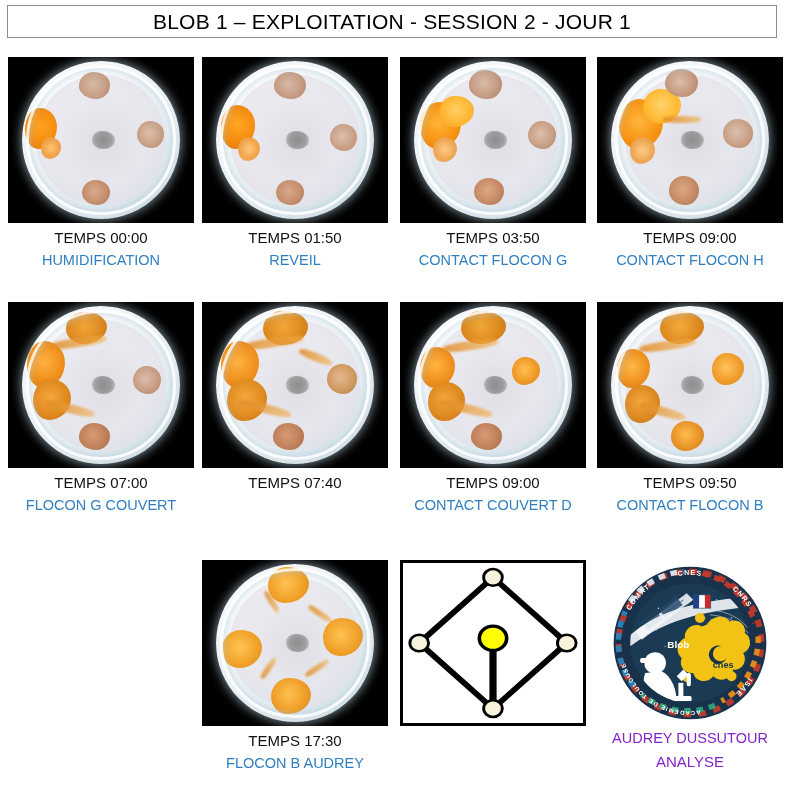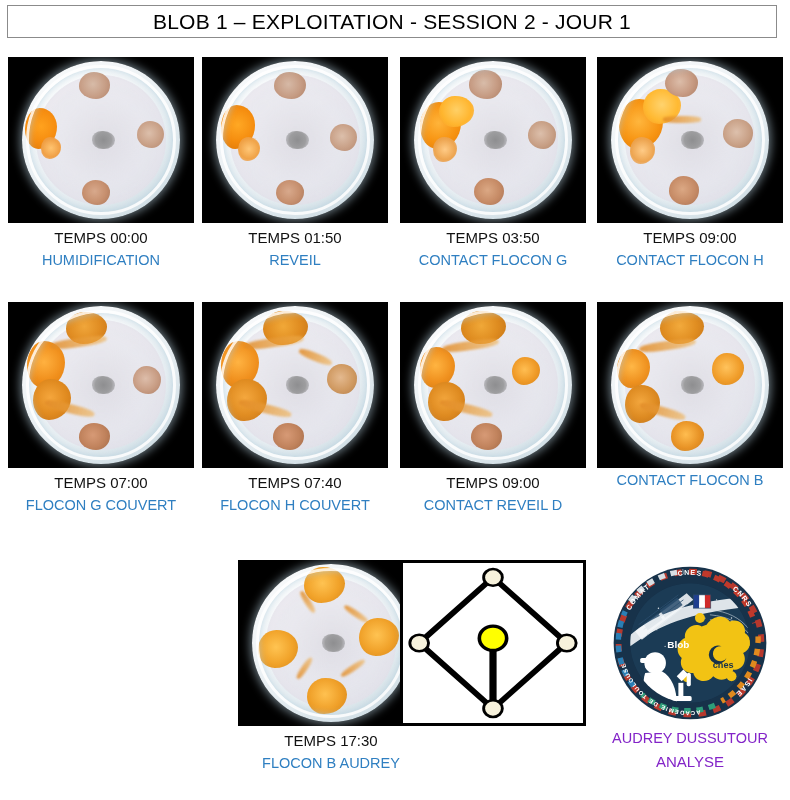--- a/index.html
+++ b/index.html
@@ -289,66 +289,66 @@
           <div class="blob" style="left:7%; top:46%; width:25%; height:27%; background:radial-gradient(circle at 45% 45%, #f5a83e 0%, #e08c21 55%, #c4741b 100%);"></div>
           <div class="vein" style="left:18%; top:20%; width:38%; height:6%; transform:rotate(-8deg);"></div>
           <div class="vein" style="left:14%; top:62%; width:34%; height:6%; transform:rotate(14deg);"></div>
           <div class="vein" style="left:52%; top:30%; width:22%; height:5%; transform:rotate(22deg);"></div>
           <div class="flake" style="left:70%; top:37%; width:19%; height:19%; background:radial-gradient(circle at 45% 45%, #e4b98f 0%, #d09a62 55%, #b47f4c 100%);"></div>
           <div class="flake" style="left:36%; top:74%; width:20%; height:17%; background:radial-gradient(circle at 45% 45%, #d79a76 0%, #c0825c 55%, #a26a48 100%);"></div>
         </div>
       </div>
     </div>
     <div class="cap cap-time">TEMPS 07:40</div>
-    <div class="cap cap-event">FLOCON H COUVERT</div>
   </div>
 
   <div class="cell" style="left:400px; top:302px;">
     <div class="thumb">
       <div class="dish-wrap">
         <div class="dish">
           <div class="agar"></div>
           <div class="agar-tex"></div>
           <div class="core"></div>
           <div class="blob" style="left:30%; top:3%; width:28%; height:21%; background:radial-gradient(circle at 45% 45%, #f0a838 0%, #de8b1f 55%, #c57417 100%);"></div>
           <div class="blob" style="left:4%; top:26%; width:22%; height:26%; background:radial-gradient(circle at 45% 45%, #ffb441 0%, #ef901e 55%, #d47a13 100%);"></div>
           <div class="blob" style="left:9%; top:48%; width:23%; height:25%; background:radial-gradient(circle at 45% 45%, #f3a63c 0%, #de8a20 55%, #c1721a 100%);"></div>
           <div class="blob" style="left:62%; top:32%; width:18%; height:18%; background:radial-gradient(circle at 45% 45%, #ffbe52 0%, #ef9a27 55%, #d4811a 100%);"></div>
           <div class="vein" style="left:18%; top:22%; width:36%; height:6%; transform:rotate(-8deg);"></div>
           <div class="vein" style="left:16%; top:62%; width:34%; height:6%; transform:rotate(14deg);"></div>
           <div class="flake" style="left:36%; top:74%; width:20%; height:17%; background:radial-gradient(circle at 45% 45%, #d79a76 0%, #c0825c 55%, #a26a48 100%);"></div>
         </div>
       </div>
     </div>
     <div class="cap cap-time">TEMPS 09:00</div>
-    <div class="cap cap-event">CONTACT REVEIL D</div>
+    <div class="cap cap-event">CONTACT COUVERT D</div>
   </div>
 
   <div class="cell" style="left:597px; top:302px;">
     <div class="thumb">
       <div class="dish-wrap">
         <div class="dish">
           <div class="agar"></div>
           <div class="agar-tex"></div>
           <div class="core"></div>
           <div class="blob" style="left:31%; top:3%; width:28%; height:21%; background:radial-gradient(circle at 45% 45%, #f2aa3c 0%, #e08d21 55%, #c77618 100%);"></div>
           <div class="blob" style="left:4%; top:27%; width:21%; height:25%; background:radial-gradient(circle at 45% 45%, #ffb746 0%, #ef9220 55%, #d47b14 100%);"></div>
           <div class="blob" style="left:9%; top:50%; width:22%; height:24%; background:radial-gradient(circle at 45% 45%, #f3a73e 0%, #dd8a21 55%, #c0721b 100%);"></div>
           <div class="blob" style="left:64%; top:30%; width:20%; height:20%; background:radial-gradient(circle at 45% 45%, #ffc35c 0%, #f09d2a 55%, #d4831c 100%);"></div>
           <div class="blob" style="left:38%; top:73%; width:21%; height:19%; background:radial-gradient(circle at 45% 45%, #ffbd50 0%, #e89326 55%, #c87a1b 100%);"></div>
           <div class="vein" style="left:18%; top:22%; width:36%; height:6%; transform:rotate(-8deg);"></div>
           <div class="vein" style="left:18%; top:64%; width:30%; height:6%; transform:rotate(16deg);"></div>
         </div>
       </div>
     </div>
+    <div class="cap cap-time">TEMPS 09:50</div>
     <div class="cap cap-event">CONTACT FLOCON B</div>
   </div>
 
 
-  <div class="cell" style="left:202px; top:560px;margin-left:36px;">
+  <div class="cell" style="left:202px; top:560px;">
     <div class="thumb">
       <div class="dish-wrap">
         <div class="dish">
           <div class="agar"></div>
           <div class="agar-tex"></div>
           <div class="core"></div>
           <div class="blob" style="left:33%; top:2%; width:26%; height:23%; background:radial-gradient(circle at 45% 45%, #ffc352 0%, #f1a229 55%, #d4861c 100%);"></div>
           <div class="blob" style="left:4%; top:42%; width:25%; height:24%; background:radial-gradient(circle at 45% 45%, #ffc452 0%, #f1a32a 55%, #d4861c 100%);"></div>
           <div class="blob" style="left:68%; top:34%; width:25%; height:24%; background:radial-gradient(circle at 45% 45%, #ffc352 0%, #f0a129 55%, #d4851c 100%);"></div>
           <div class="blob" style="left:35%; top:72%; width:25%; height:23%; background:radial-gradient(circle at 45% 45%, #ffc150 0%, #ef9f28 55%, #d2841b 100%);"></div>

